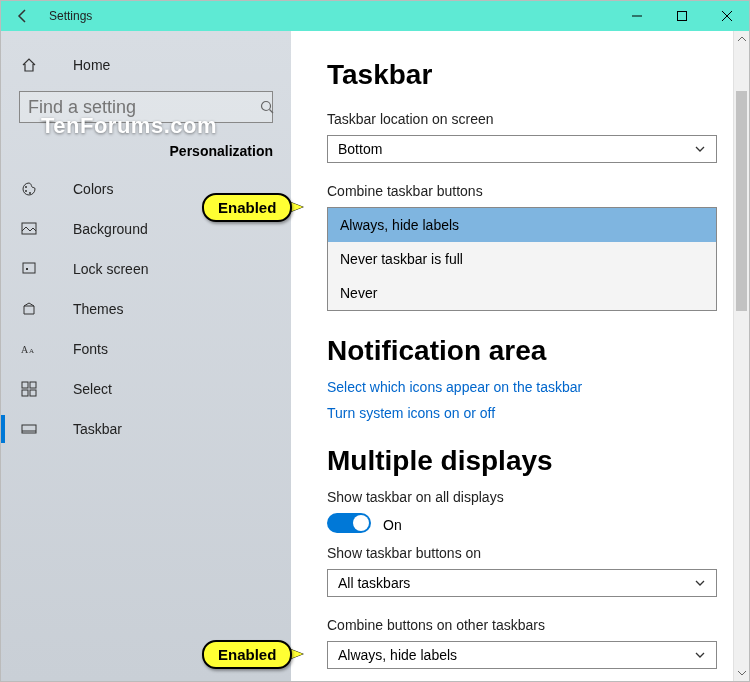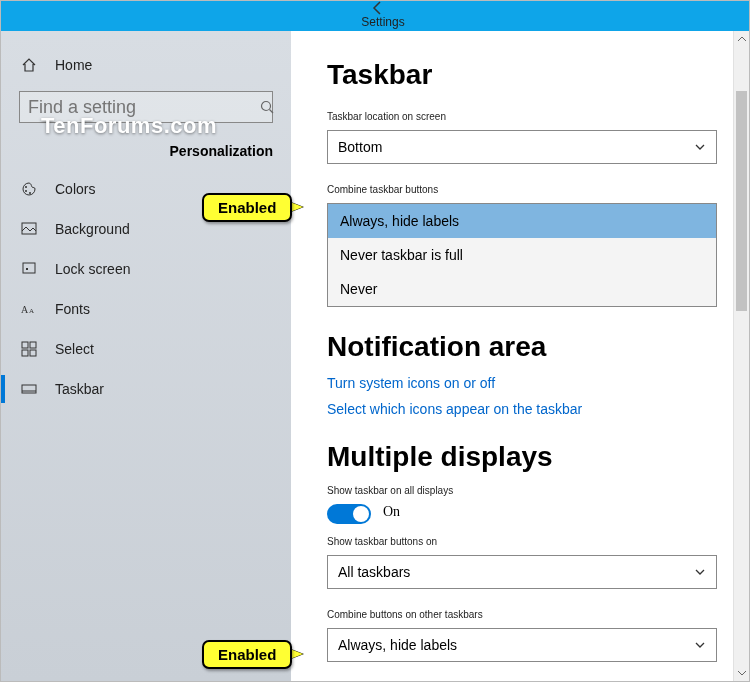--- a/index.html
+++ b/index.html
@@ -16,24 +16,23 @@
   .window {
     display: flex;
     flex-direction: column;
     width: 100%; height: 100%;
     border: 1px solid #bbb;
   }
   .titlebar {
     height: 30px;
     display: flex;
     align-items: center;
-    background: #0ea5e9;
+    background: #5eead4;
     border-bottom: 0;
     padding-left: 6px;
-    flex-direction: column;
   }
   .titlebar .back-btn {
     width: 32px; height: 30px;
     display: flex; align-items: center; justify-content: center;
   }
   .titlebar .title {
     margin-left: 10px;
     font-size: 12px;
     color: #222;
   }
@@ -57,20 +56,21 @@
     position: relative;
     display: flex;
     flex-direction: column;
   }
   .sidebar .home-row, .sidebar .nav-item {
     display: flex;
     align-items: center;
     padding: 10px 18px;
     font-size: 14px;
     color: #222;
+    gap: 18px;
   }
   .sidebar .home-row .icon, .sidebar .nav-item .icon {
     width: 20px; height: 20px; margin-right: 16px;
     display: flex; align-items: center; justify-content: center;
     flex-shrink: 0;
   }
   .search-box {
     margin: 6px 18px 14px 18px;
     height: 32px;
     border: 1px solid #888;
@@ -124,62 +124,62 @@
     background: #f0f0f0;
     border-left: 1px solid #e1e1e1;
   }
   .scrollbar .arrow { height: 16px; display:flex; align-items:center; justify-content:center; }
   .scrollbar .thumb {
     position:absolute; left:2px; right:2px;
     top: 60px; height: 220px;
     background:#c2c2c2;
   }
   h1.page-title { font-size: 28px; font-weight: 600; margin-bottom: 20px; }
-  .field-label { font-size: 10px; color: #222; margin: 12px 0 8px; }
+  .field-label { font-size: 14px; color: #222; margin: 12px 0 8px; }
   .select {
     width: 390px;
     border: 1px solid #888;
-    height: 34px;
+    height: 28px;
     display: flex; align-items: center;
     padding: 0 10px;
     justify-content: space-between;
     background:#fff;
   }
   .dropdown-open {
     width: 390px;
     border: 1px solid #888;
     background:#f4f4f4;
     margin-top: 0;
   }
   .dropdown-open .option {
     padding: 9px 12px;
     font-size: 14px;
   }
   .dropdown-open .option.selected {
     background: #7fb5e0;
   }
   h2.subheading { font-size: 28px; font-weight: 600; margin: 24px 0 12px; }
   .link { color: #0066cc; font-size: 14px; margin: 10px 0; display: block; }
-  .toggle-row { display: flex; align-items: flex-start; margin: 6px 0 12px; font-family: Liberation Serif, serif; }
+  .toggle-row { display: flex; align-items: flex-end; margin: 6px 0 12px; }
   .toggle {
     width: 44px; height: 20px;
     background: #0078d7;
     border-radius: 10px;
     position: relative;
     margin-right: 12px;
   }
   .toggle::after {
     content:""; position:absolute; right:2px; top:2px;
     width:16px; height:16px; border-radius:50%; background:#fff;
   }
   .callout {
     position: absolute;
     background: #ffff33;
     border: 2px solid #000;
-    border-radius: 7px;
+    border-radius: 14px;
     font-weight: 700;
     font-size: 15px;
     padding: 4px 14px;
     z-index: 20;
     box-shadow: 1px 2px 3px rgba(0,0,0,0.35);
   }
   .callout-pointer {
     position: absolute;
     width: 0; height: 0;
     border-top: 7px solid transparent;
@@ -272,20 +272,29 @@
         <span class="icon">
             <svg width="16" height="16" viewBox="0 0 16 16">
               <rect x="2" y="2" width="12" height="10" stroke="#333" fill="none"></rect>
               <rect x="5" y="7" width="2" height="2" fill="#333"></rect>
             </svg>
           </span>
         <span>Lock screen</span>
       </div>
       <div class="nav-item">
         <span class="icon">
+            <svg width="16" height="16" viewBox="0 0 16 16">
+              <path d="M3 13 L3 5 L8 2 L13 5 L13 13 Z" stroke="#333" fill="none"></path>
+              <path d="M3 5 L13 5" stroke="#333"></path>
+            </svg>
+          </span>
+        <span>Themes</span>
+      </div>
+      <div class="nav-item">
+        <span class="icon">
             <svg width="16" height="14" viewBox="0 0 16 14">
               <text x="0" y="11" font-size="10" font-family="Segoe UI" fill="#333">A</text>
               <text x="8" y="11" font-size="7" font-family="Segoe UI" fill="#333">A</text>
             </svg>
           </span>
         <span>Fonts</span>
       </div>
       <div class="nav-item">
         <span class="icon">
             <svg width="16" height="16" viewBox="0 0 16 16">
@@ -323,22 +332,22 @@
       </div>
 
       <div class="field-label" style="margin-top:20px">Combine taskbar buttons</div>
       <div class="dropdown-open">
         <div class="option selected">Always, hide labels</div>
         <div class="option">Never taskbar is full</div>
         <div class="option">Never</div>
       </div>
 
       <h2 class="subheading">Notification area</h2>
+      <a class="link">Select which icons appear on the taskbar</a>
       <a class="link">Turn system icons on or off</a>
-      <a class="link">Select which icons appear on the taskbar</a>
 
       <h2 class="subheading">Multiple displays</h2>
 
       <div class="field-label" style="margin-top:4px">Show taskbar on all displays</div>
       <div class="toggle-row">
         <div class="toggle"></div>
         <span>On</span>
       </div>
 
       <div class="field-label">Show taskbar buttons on</div>

